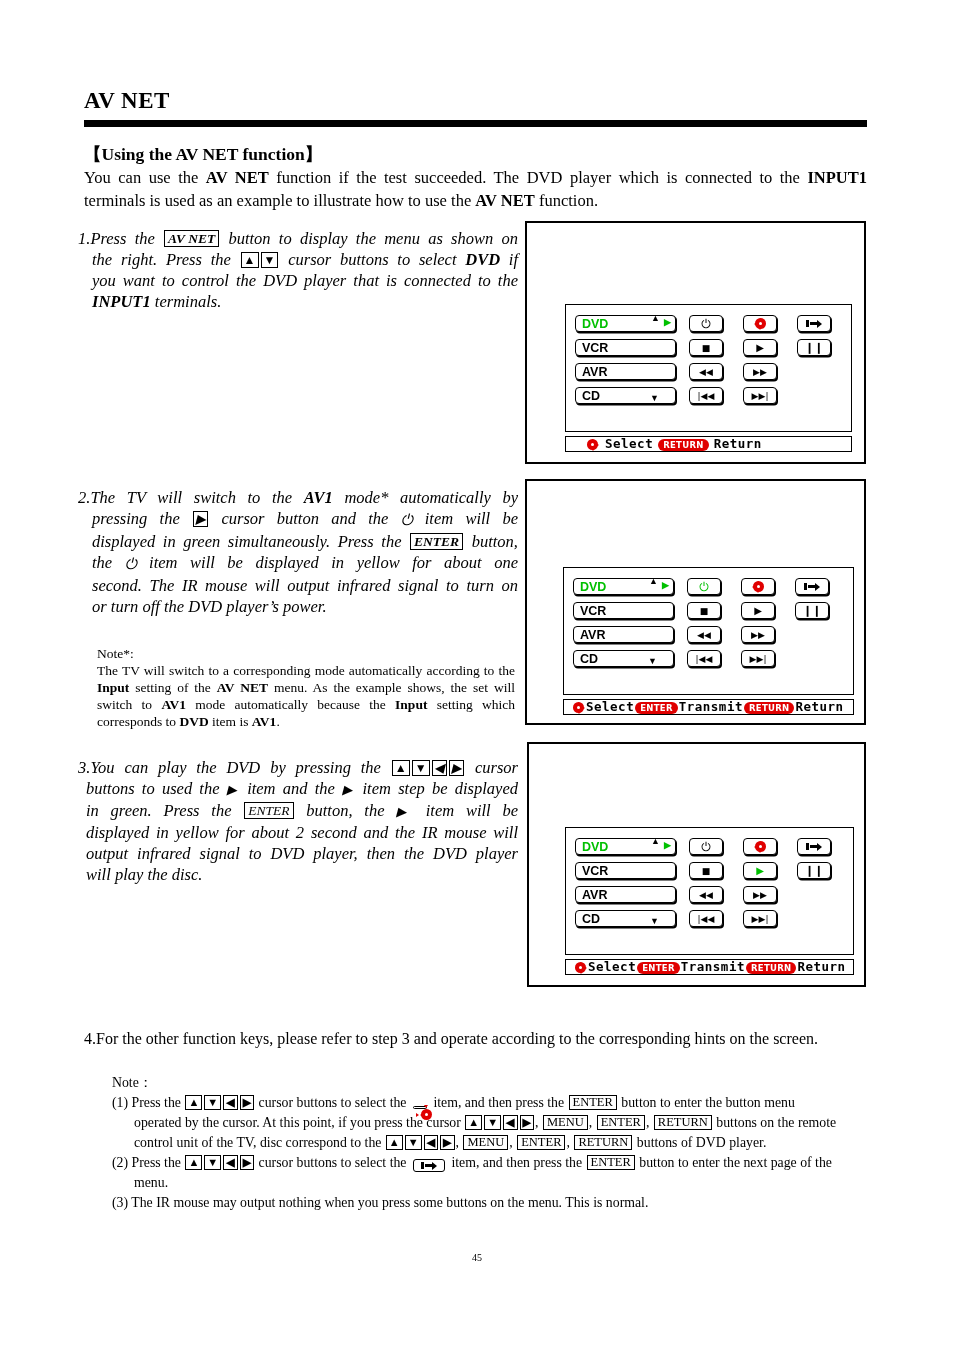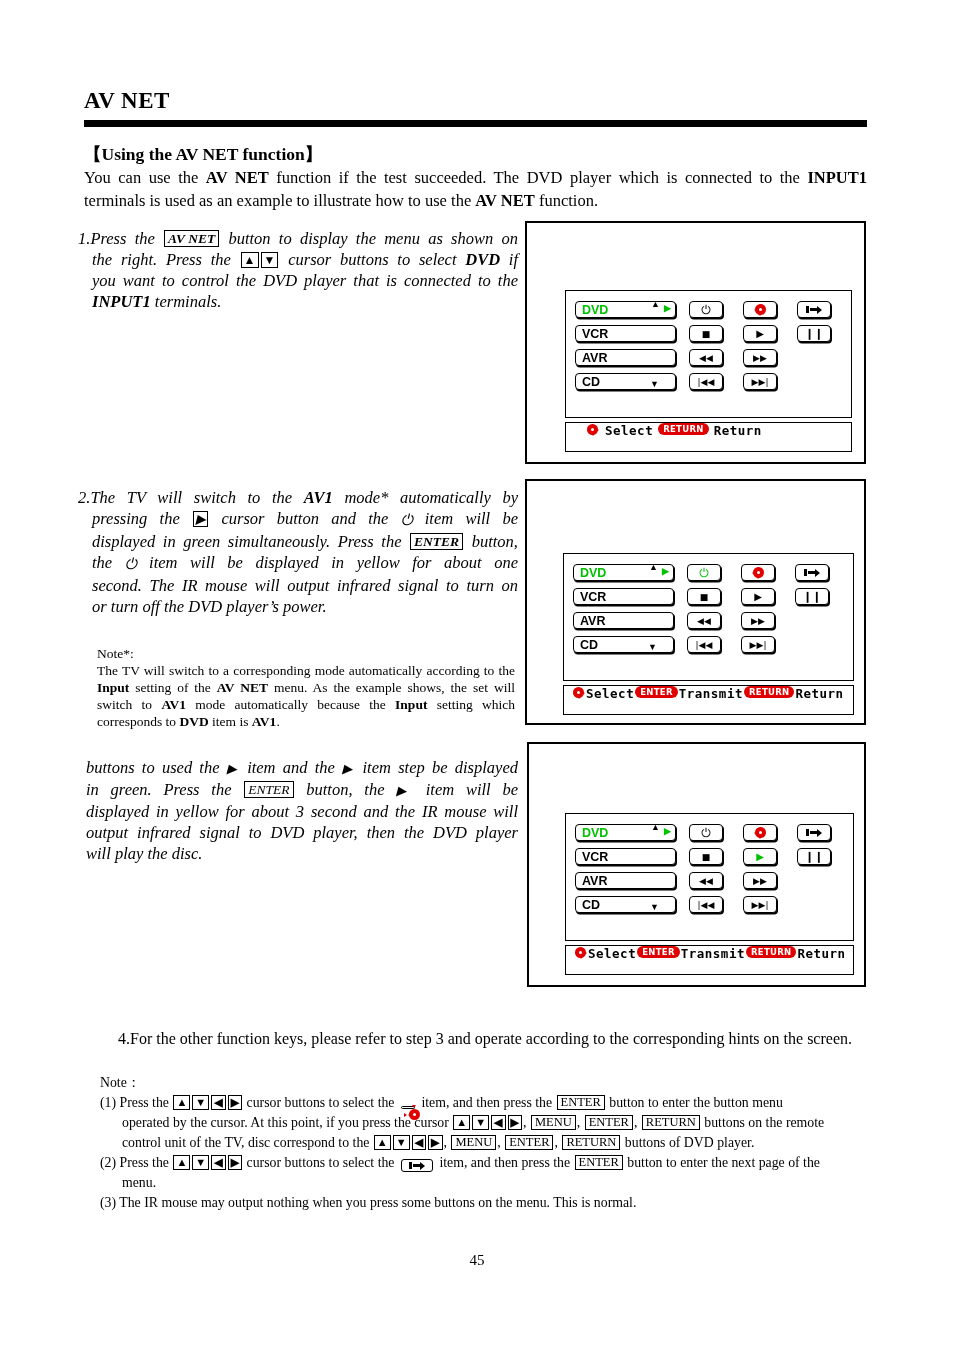--- a/index.html
+++ b/index.html
@@ -229,23 +229,23 @@
     width:0;height:0;
     border-top:4px solid transparent;
     border-bottom:4px solid transparent;
     border-left:5px solid #000;
   }
 
   
   .osd-hint {
     margin-top: 4px;
     border: 1.6px solid #000;
-    height: 30px;
+    height: 16px;
     display: flex;
-    align-items: flex-start;
+    align-items: flex-end;
     font-family: "DejaVu Sans Mono", monospace;
     font-weight: bold;
     font-size: 12.5px;
     box-sizing: border-box;
   }
   .osd-hint.centered { justify-content: flex-start; padding-left: 20px; }
   .osd-hint .dpad { margin-right: 6px; }
   .osd-hint .txt { letter-spacing: 0.5px; }
   .pillkey {
     background: #e00000;
@@ -263,27 +263,26 @@
   .osd-hint.tight .dpad { margin-right: 1px; }
 
   
   .step4 {
     position: absolute;
     left: 84px;
     top: 1029px;
     width: 783px;
     font-size: 16px;
     line-height: 20px;
-    margin-left: 34px;
   }
 
   
   .notes {
     position: absolute;
-    left: 100px;
+    left: 112px;
     top: 1073px;
     width: 775px;
     font-size: 13.8px;
     line-height: 20px;
   }
   .notes .note-item { display: block; margin: 0; }
   .notes .indent { padding-left: 22px; display:block; }
   .notes .key { font-size: 12.5px; line-height: 13px; }
   .notes .key.arrow { font-size: 11px; }
 
@@ -302,21 +301,21 @@
     padding:2px 7px 1px 7px;
     vertical-align:-2px;
     margin:0 3px;
   }
 
   .page-number {
     position: absolute;
     left: 0; right: 0;
     top: 1252px;
     text-align: center;
-    font-size: 15px;
+    font-size: 10px;
   }
 </style>
 </head>
 <body>
 
 <div class="page-title">AV NET</div>
 <div class="title-rule"></div>
 
 <div class="section-head">【Using the AV NET function】</div>
 <div class="intro">
@@ -528,23 +527,24 @@
       <span class="txt">Select</span>
       <span class="pillkey">ENTER</span>
       <span class="txt">Transmit</span>
       <span class="pillkey">RETURN</span>
       <span class="txt">Return</span>
     </div>
   </div>
 </div>
 
 <div class="step" id="step3">
+  <span class="justified-line"><span class="num">3.</span><span>You can play the DVD by pressing the </span><span class="key arrow">▲</span><span class="key arrow">▼</span><span class="key arrow">◀</span><span class="key arrow">▶</span><span> cursor</span></span>
   <span class="justified-line" style="padding-left:8px"><span>buttons to used the </span><span class="glyph">▶</span><span> item and the </span><span class="glyph">▶</span><span> item step be displayed</span></span>
   <span class="justified-line" style="padding-left:8px"><span>in green. Press the </span><span class="key thin">ENTER</span><span> button, the </span><span class="glyph">▶</span><span> item will be</span></span>
-  <span class="justified-line" style="padding-left:8px"><span>displayed in yellow for about 3 second and the IR mouse will</span></span>
+  <span class="justified-line" style="padding-left:8px"><span>displayed in yellow for about 2 second and the IR mouse will</span></span>
   <span class="justified-line" style="padding-left:8px"><span>output infrared signal to DVD player, then the DVD player</span></span>
   <span class="justified-line last-line" style="padding-left:8px"><span>will play the disc.</span></span>
 </div>
 
 <div class="diagram" id="diagram3">
   <div class="osd" style="left:36px;right:10px;bottom:10px">
     <div class="osd-panel">
 
       <div class="osd-row">
         <div class="src green">

